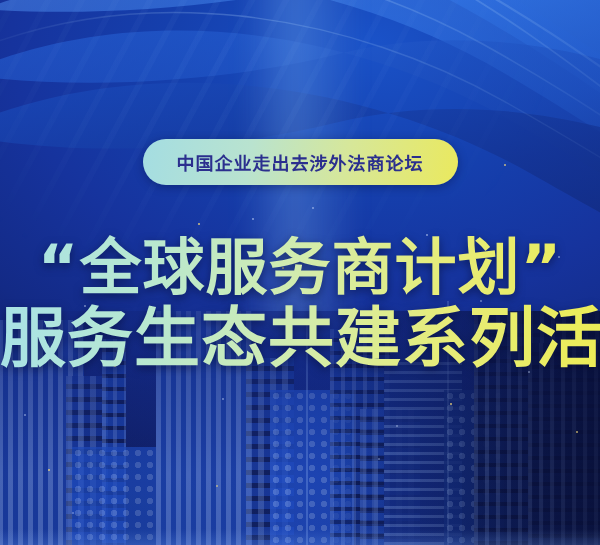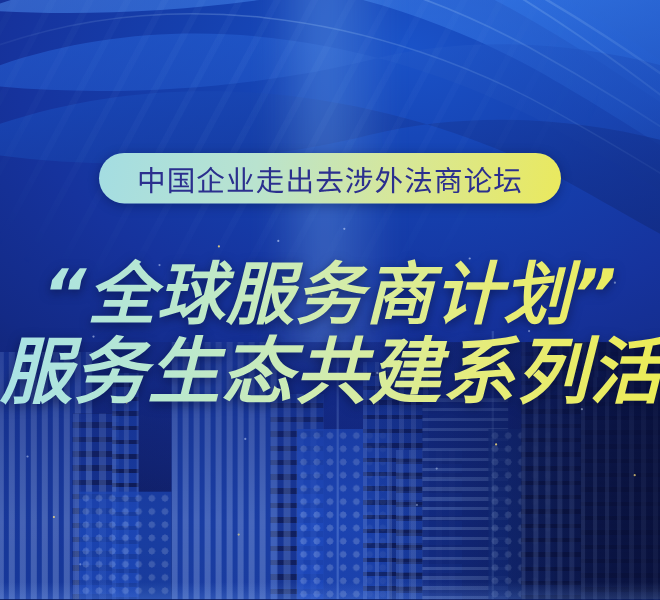--- a/index.html
+++ b/index.html
@@ -108,30 +108,29 @@
     display:flex; justify-content:center;
   }
   .badge{
     display:inline-flex; align-items:center; justify-content:center;
     height:46px; padding:0 34px;
     border-radius:23px;
     background:linear-gradient(100deg, #a4dde2 0%, #b9e3cf 34%, #d6e79a 64%, #eae95e 100%);
     box-shadow:0 2px 10px rgba(4,12,48,.35);
   }
   .badge span{
-    font-size:26px; font-weight:400; letter-spacing:1px;
+    font-size:18px; font-weight:700; letter-spacing:1px;
     color:#2b2f8e; white-space:nowrap;
     font-family:"DejaVu Sans","Liberation Sans",sans-serif;
   }
 
   
   .titles{
     position:absolute; left:0; right:0; top:232px;
     text-align:center;
-    font-style:italic;
   }
   .tline{
     white-space:nowrap;
     font-weight:900;
     letter-spacing:1px;
     font-family:"DejaVu Sans","Liberation Sans",sans-serif;
     background:linear-gradient(95deg,#a8e2e6 0%,#b9e8cf 26%,#d2ecad 50%,#e5ec7c 72%,#ecec56 100%);
     -webkit-background-clip:text; background-clip:text;
     -webkit-text-fill-color:transparent; color:transparent;
     filter:drop-shadow(0 3px 5px rgba(4,10,46,.55));

